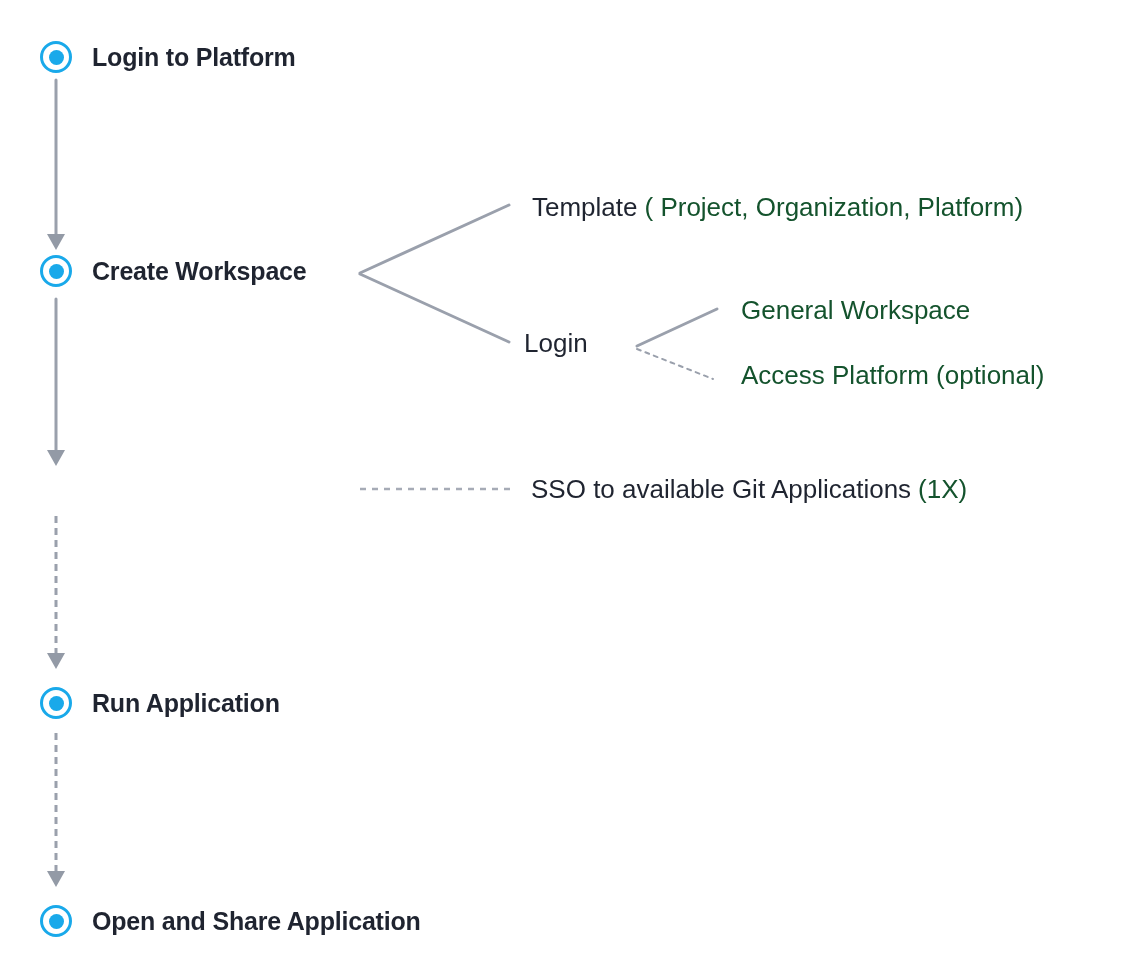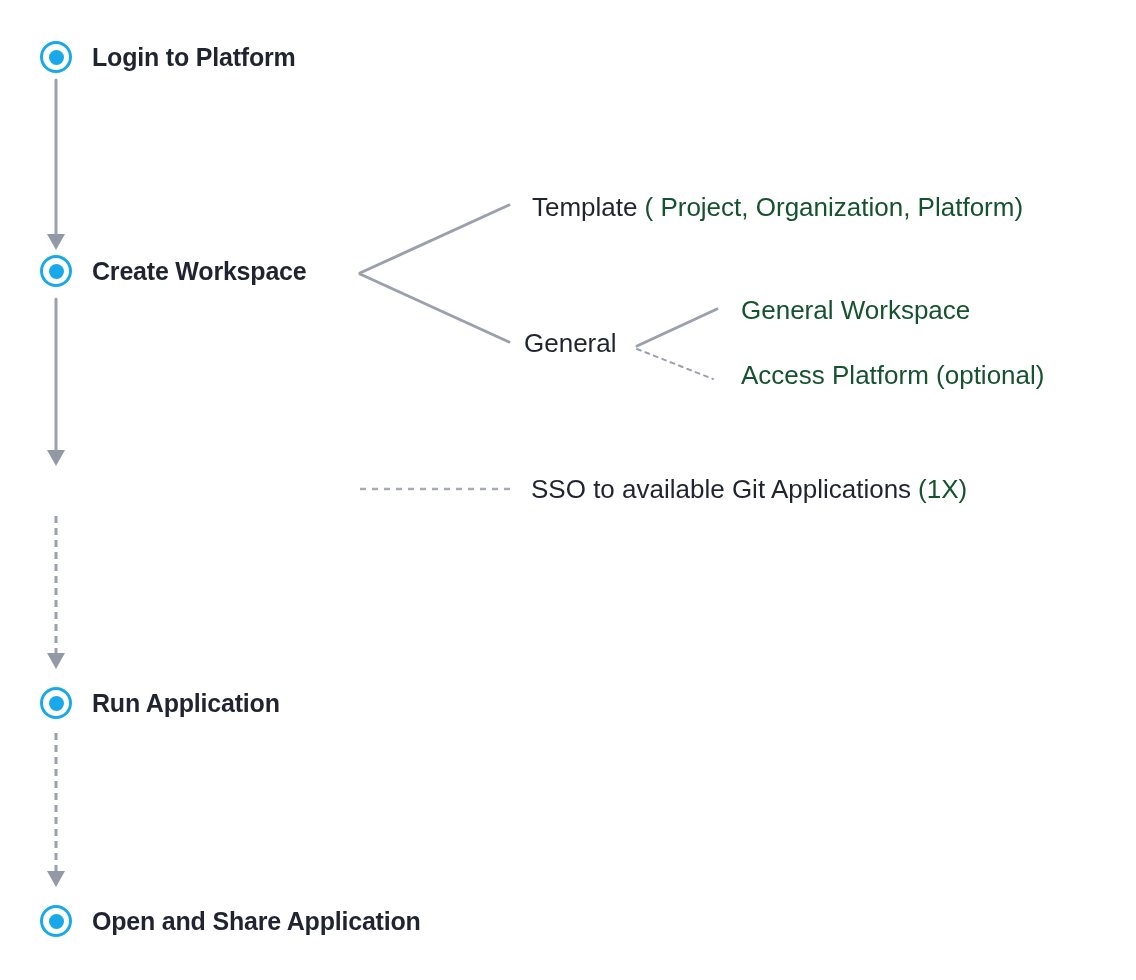--- a/index.html
+++ b/index.html
@@ -114,21 +114,21 @@
         <span class="dot"></span>
       </span>
     <span class="step-label">Run Application</span>
   </div>
 
   <div class="note" style="left:532px; top:191px">
     <span class="dark">Template</span><span class="gray gap">( Project, Organization, Platform)</span>
   </div>
 
   <div class="note" style="left:524px; top:327px">
-    <span class="dark">General</span>
+    <span class="dark">Login</span>
   </div>
 
   <div class="note" style="left:741px; top:294px">
     <span class="gray">General Workspace</span>
   </div>
 
   <div class="note" style="left:741px; top:359px">
     <span class="gray">Access Platform (optional)</span>
   </div>
 

